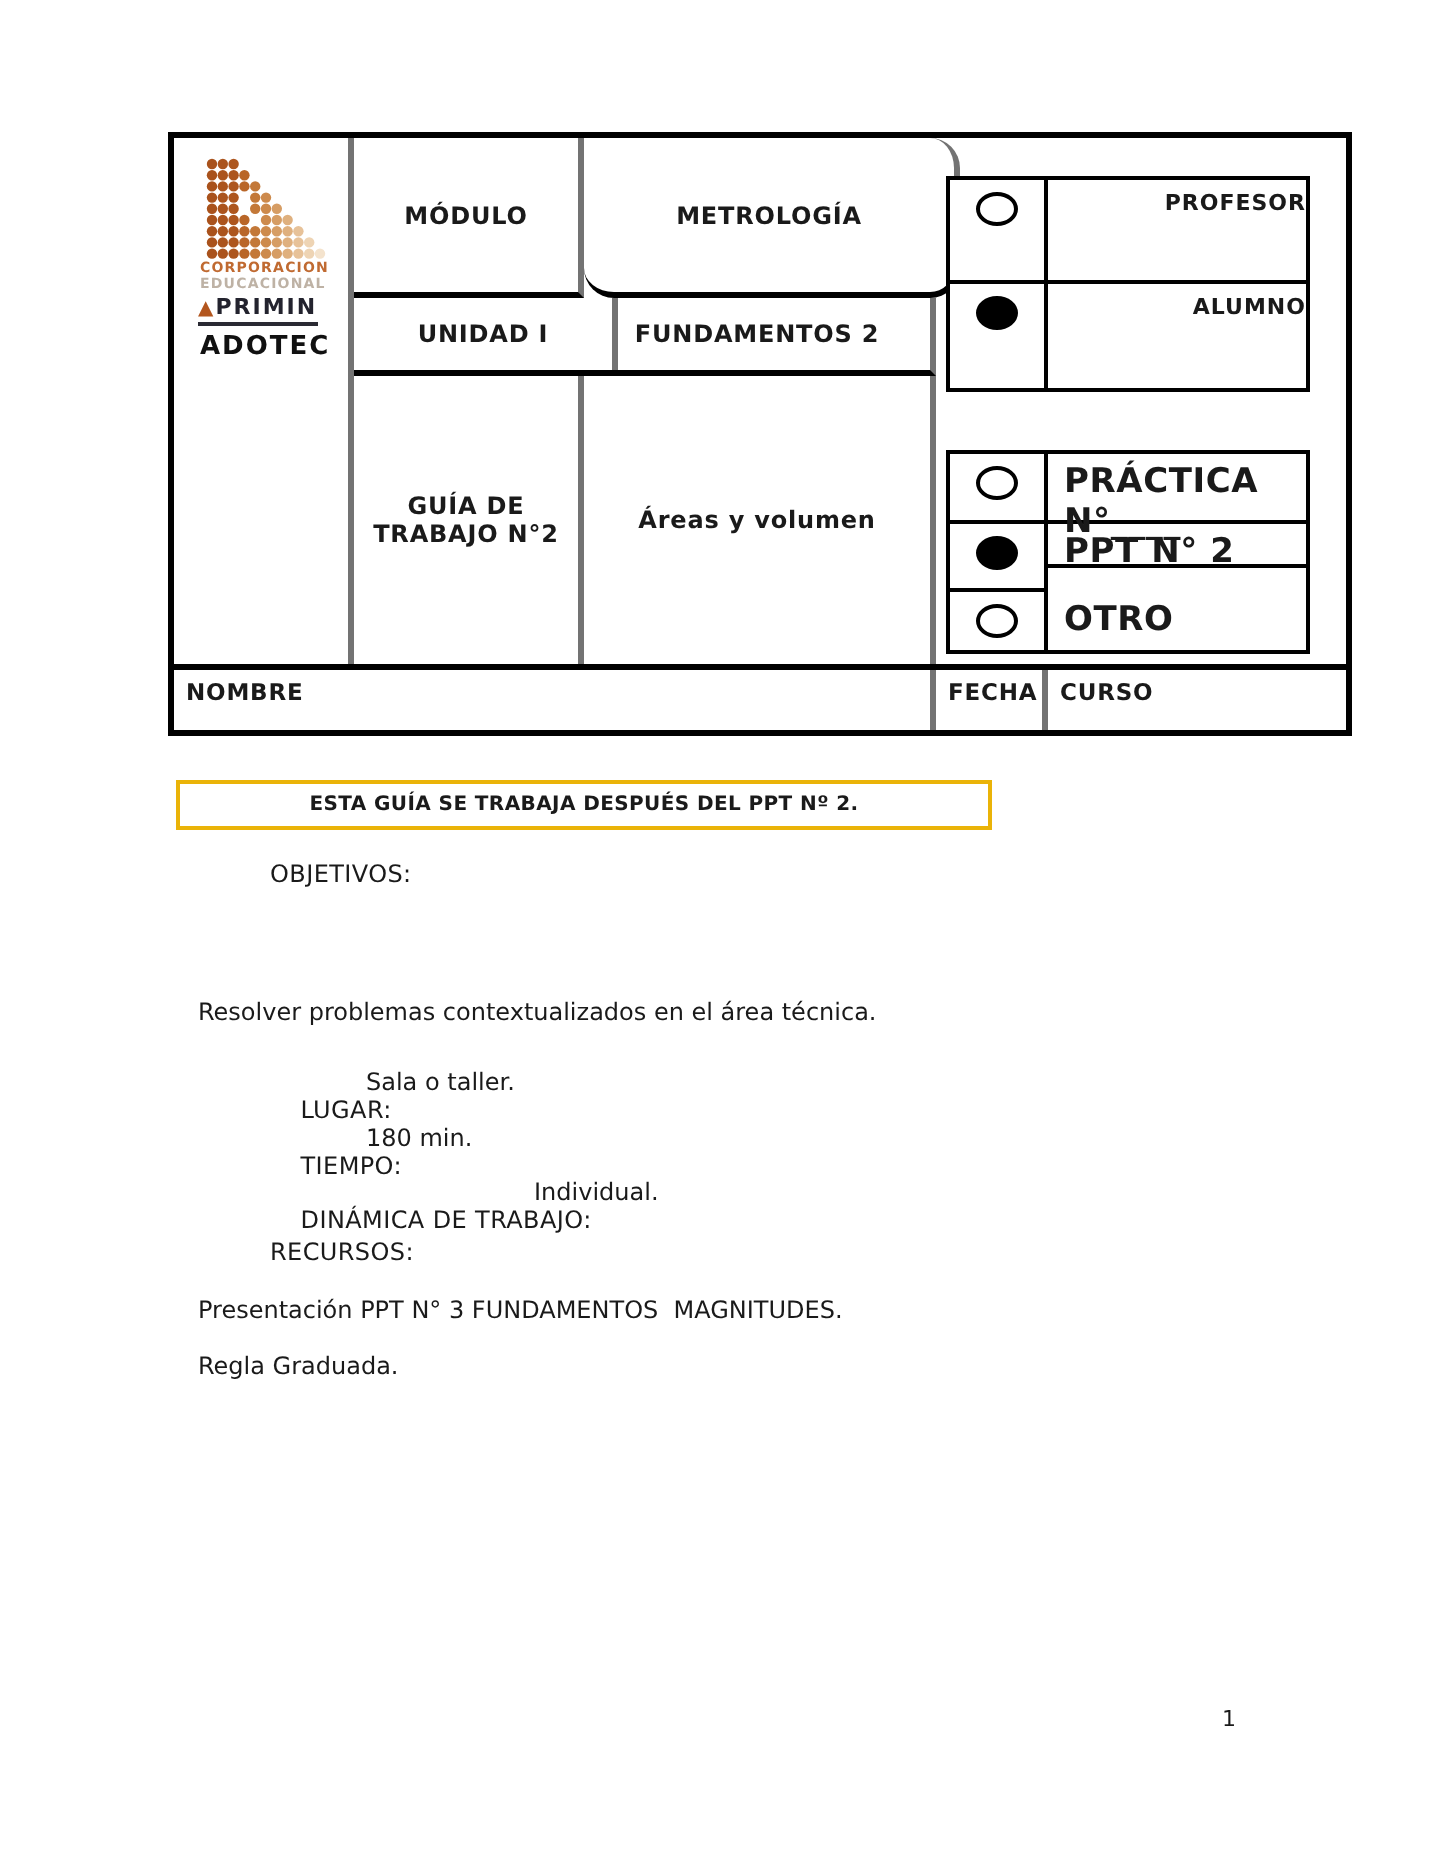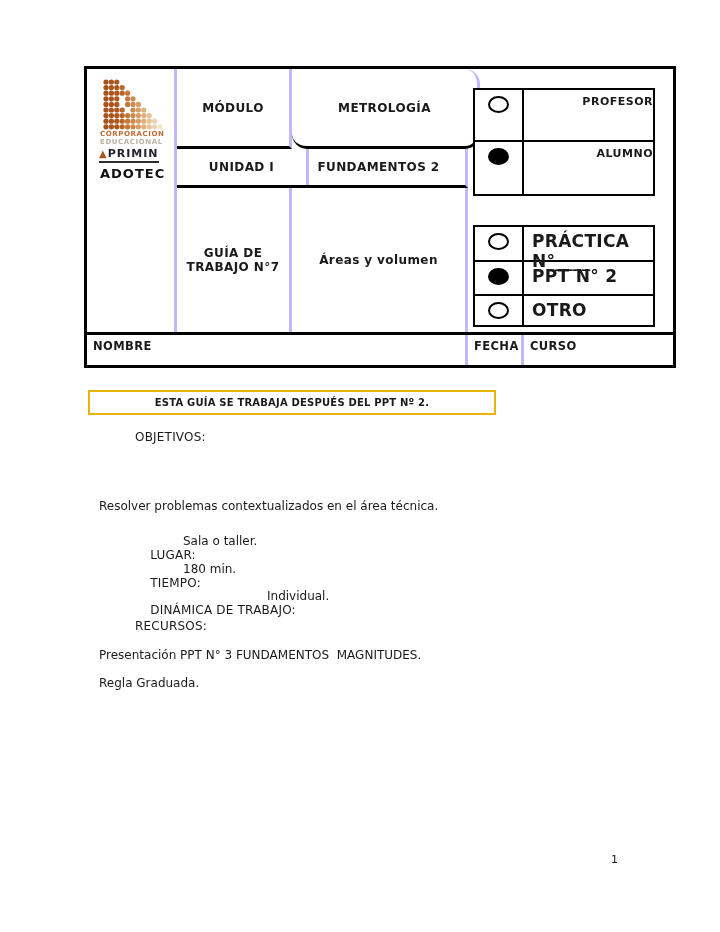--- a/index.html
+++ b/index.html
@@ -5,21 +5,21 @@
   html,body{margin:0;padding:0;background:#ffffff;}
   .page{
     position:relative;width:720px;height:932px;background:#ffffff;overflow:hidden;
     font-family:"DejaVu Sans","Liberation Sans",sans-serif;color:#1a1a1a;
   }
   .abs{position:absolute;box-sizing:border-box;}
 
   
   .main-table{left:84px;top:66px;width:592px;height:302px;border:3px solid #000;}
   .cell{position:absolute;box-sizing:border-box;}
-  .br3{border-right:3px solid #c4b5fd;}
+  .br3{border-right:3px solid #737373;}
   .bb3{border-bottom:3px solid #000;}
   .bt3{border-top:3px solid #000;}
   .hdr-label{font-weight:bold;font-size:12px;letter-spacing:.4px;}
   .center{display:flex;align-items:center;justify-content:center;text-align:center;}
 
   
   .logo-corporacion{left:13px;top:61px;font-size:7px;font-weight:bold;letter-spacing:.6px;color:#c06a31;}
   .logo-educacional{left:13px;top:69px;font-size:7px;font-weight:bold;letter-spacing:.6px;color:#beb2a5;}
   .logo-aprimin{left:12px;top:78px;font-size:11px;font-weight:bold;letter-spacing:1px;color:#23232e;
                 border-bottom:2px solid #2a2a33;padding-bottom:1px;}
@@ -125,21 +125,21 @@
       <div class="abs logo-aprimin"><span class="tri">▲</span><span>PRIMIN</span></div>
       <div class="abs logo-adotec">ADOTEC</div>
     </div>
 
     <div class="cell br3 bb3 center hdr-label" style="left:90px;top:0;width:115px;height:80px;">MÓDULO</div>
     <div class="cell br3 bb3 center hdr-label" style="left:205px;top:0;width:188px;height:80px;border-radius:15px;">METROLOGÍA</div>
 
     <div class="cell br3 bb3 center hdr-label" style="left:90px;top:80px;width:132px;height:39px;">UNIDAD I</div>
     <div class="cell br3 bb3 center hdr-label" style="left:205px;top:80px;width:176px;height:39px;">FUNDAMENTOS 2</div>
 
-    <div class="cell br3 center hdr-label" style="left:90px;top:119px;width:115px;height:144px;padding:0 9px;">GUÍA DE TRABAJO N°7</div>
+    <div class="cell br3 center hdr-label" style="left:90px;top:119px;width:115px;height:144px;padding:0 9px;">GUÍA DE TRABAJO N°2</div>
     <div class="cell br3 center hdr-label" style="left:205px;top:119px;width:176px;height:144px;">Áreas y volumen</div>
 
     <div class="cell" style="left:381px;top:0;width:205px;height:263px;">
 
       <div class="sub-table" style="left:5px;top:19px;width:182px;height:108px;">
         <div class="sub-cell brr2 bbb2 circ-wrap" style="left:0;top:0;width:49px;height:52px;">
           <div class="circ"></div>
         </div>
         <div class="sub-cell bbb2 sub-label-c" style="left:49px;top:0;width:129px;height:52px;">PROFESOR</div>
         <div class="sub-cell brr2 circ-wrap" style="left:0;top:52px;width:49px;height:52px;">
@@ -149,21 +149,21 @@
       </div>
 
       <div class="sub-table" style="left:5px;top:156px;width:182px;height:102px;">
         <div class="sub-cell brr2 bbb2 circ-wrap" style="left:0;top:0;width:49px;height:35px;">
           <div class="circ"></div>
         </div>
         <div class="sub-cell bbb2 sub-label-l" style="left:49px;top:0;width:129px;height:35px;">PRÁCTICA N°____</div>
         <div class="sub-cell brr2 bbb2 circ-wrap" style="left:0;top:35px;width:49px;height:34px;">
           <div class="circ filled"></div>
         </div>
-        <div class="sub-cell bbb2 sub-label-l" style="left:49px;top:35px;width:129px;height:34px;">PPT N° 2</div>
+        <div class="sub-cell bbb2 sub-label-l" style="left:49px;top:35px;width:129px;height:22px;">PPT N° 2</div>
         <div class="sub-cell brr2 circ-wrap" style="left:0;top:69px;width:49px;height:29px;">
           <div class="circ"></div>
         </div>
         <div class="sub-cell sub-label-l" style="left:49px;top:69px;width:129px;height:29px;">OTRO</div>
       </div>
     </div>
 
     <div class="cell bt3" style="left:0;top:263px;width:586px;height:33px;">
       <div class="cell br3 foot-label" style="left:0;top:0;width:381px;height:30px;">NOMBRE</div>
       <div class="cell br3 foot-label" style="left:381px;top:0;width:56px;height:30px;">FECHA</div>

